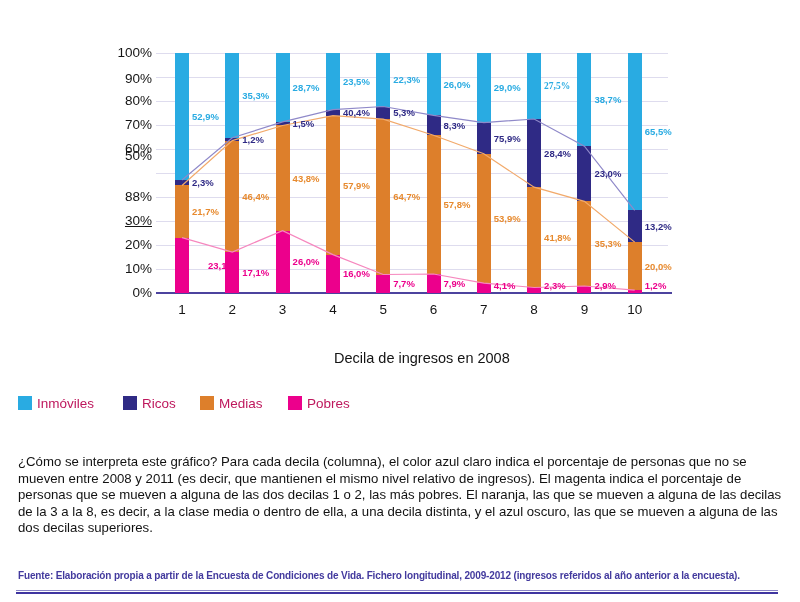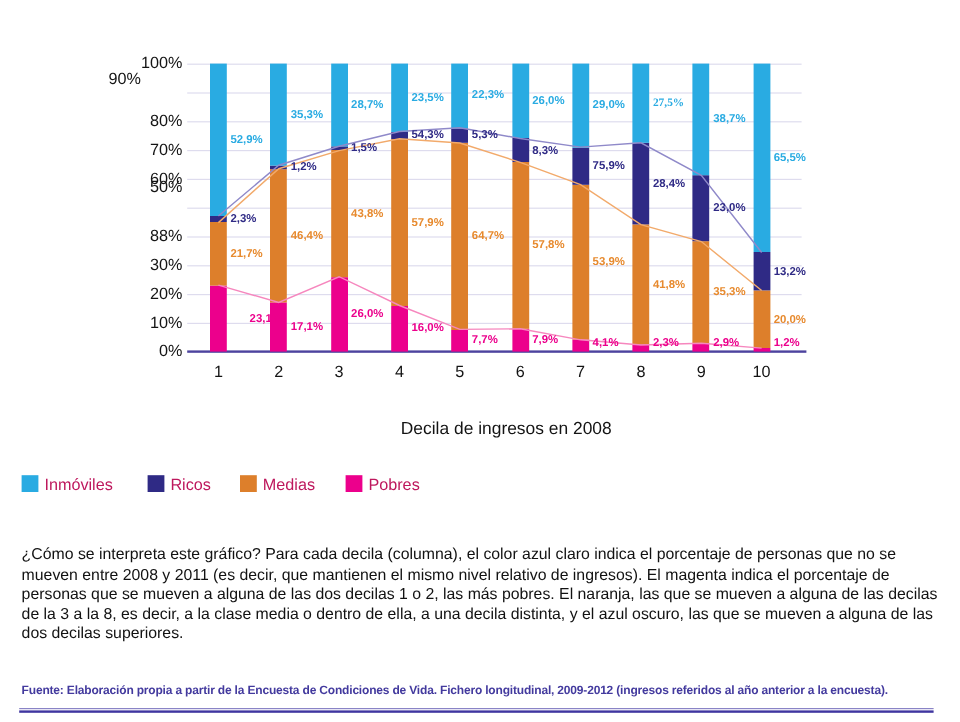--- a/index.html
+++ b/index.html
@@ -59,33 +59,33 @@
 
 <div id="chart">
   <div id="plot-area">
       <div class="baseline" style="left: 156px; top: 292px; width: 516px; background: rgb(76, 67, 158);"></div>
       <div class="ytick" style="left: 56px; top: 285px; width: 96px;">0%</div>
       <div class="gridline" style="left: 156px; top: 269px; width: 512px; background: rgb(222, 220, 238);"></div>
       <div class="ytick" style="left: 56px; top: 261px; width: 96px;">10%</div>
       <div class="gridline" style="left: 156px; top: 245px; width: 512px; background: rgb(222, 220, 238);"></div>
       <div class="ytick" style="left: 56px; top: 237px; width: 96px;">20%</div>
       <div class="gridline" style="left: 156px; top: 221px; width: 512px; background: rgb(222, 220, 238);"></div>
-      <div class="ytick" style="left: 56px; top: 213px; width: 96px;">30%</div>
+      <div class="ytick" style="left: 56px; top: 213px; width: 96px; text-decoration: underline;">30%</div>
       <div class="gridline" style="left: 156px; top: 197px; width: 512px; background: rgb(222, 220, 238);"></div>
       <div class="ytick" style="left: 56px; top: 189px; width: 96px;">88%</div>
       <div class="gridline" style="left: 156px; top: 173px; width: 512px; background: rgb(222, 220, 238);"></div>
       <div class="ytick" style="left: 56px; top: 148px; width: 96px; text-align: right;">50%</div>
       <div class="gridline" style="left: 156px; top: 149px; width: 512px; background: rgb(222, 220, 238);"></div>
       <div class="ytick" style="left: 56px; top: 141px; width: 96px;">60%</div>
       <div class="gridline" style="left: 156px; top: 125px; width: 512px; background: rgb(222, 220, 238);"></div>
       <div class="ytick" style="left: 56px; top: 117px; width: 96px;">70%</div>
       <div class="gridline" style="left: 156px; top: 101px; width: 512px; background: rgb(222, 220, 238);"></div>
       <div class="ytick" style="left: 56px; top: 93px; width: 96px;">80%</div>
       <div class="gridline" style="left: 156px; top: 77px; width: 512px; background: rgb(222, 220, 238);"></div>
-      <div class="ytick" style="left: 56px; top: 58px; width: 96px; text-align: center;">90%</div>
+      <div class="ytick" style="left: 56px; top: 71px; width: 96px;">90%</div>
       <div class="gridline" style="left: 156px; top: 53px; width: 512px; background: rgb(222, 220, 238);"></div>
       <div class="ytick" style="left: 56px; top: 45px; width: 96px;">100%</div>
       <div class="seg" style="left: 175px; top: 237.56px; height: 55.44px; background: rgb(236, 0, 140);"></div>
       <div class="seg" style="left: 175px; top: 185.48px; height: 52.08px; background: rgb(221, 127, 43);"></div>
       <div class="seg" style="left: 175px; top: 179.96px; height: 5.52px; background: rgb(47, 42, 133);"></div>
       <div class="seg" style="left: 175px; top: 53px; height: 126.96px; background: rgb(41, 171, 226);"></div>
       <div class="seg" style="left: 225.3px; top: 251.96px; height: 41.04px; background: rgb(236, 0, 140);"></div>
       <div class="seg" style="left: 225.3px; top: 140.6px; height: 111.36px; background: rgb(221, 127, 43);"></div>
       <div class="seg" style="left: 225.3px; top: 137.72px; height: 2.88px; background: rgb(47, 42, 133);"></div>
       <div class="seg" style="left: 225.3px; top: 53px; height: 84.72px; background: rgb(41, 171, 226);"></div>
@@ -135,21 +135,21 @@
       <div class="dlabel" style="left: 242.3px; top: 266.98px; color: rgb(236, 0, 140);">17,1%</div>
       <div class="dlabel" style="left: 242.3px; top: 190.78px; color: rgb(231, 138, 46);">46,4%</div>
       <div class="dlabel" style="left: 242.3px; top: 133.66px; color: rgb(47, 42, 133);">1,2%</div>
       <div class="dlabel" style="left: 242.3px; top: 89.86px; color: rgb(41, 171, 226);">35,3%</div>
       <div class="dlabel" style="left: 292.6px; top: 256.3px; color: rgb(236, 0, 140);">26,0%</div>
       <div class="dlabel" style="left: 292.6px; top: 172.54px; color: rgb(231, 138, 46);">43,8%</div>
       <div class="dlabel" style="left: 292.6px; top: 118.18px; color: rgb(47, 42, 133);">1,5%</div>
       <div class="dlabel" style="left: 292.6px; top: 81.94px; color: rgb(41, 171, 226);">28,7%</div>
       <div class="dlabel" style="left: 342.9px; top: 268.3px; color: rgb(236, 0, 140);">16,0%</div>
       <div class="dlabel" style="left: 342.9px; top: 179.62px; color: rgb(231, 138, 46);">57,9%</div>
-      <div class="dlabel" style="left: 342.9px; top: 107.14px; color: rgb(47, 42, 133);">54,3%</div>
+      <div class="dlabel" style="left: 342.9px; top: 107.14px; color: rgb(47, 42, 133);">40,4%</div>
       <div class="dlabel" style="left: 342.9px; top: 75.94px; color: rgb(41, 171, 226);">23,5%</div>
       <div class="dlabel" style="left: 393.2px; top: 278.26px; color: rgb(236, 0, 140);">7,7%</div>
       <div class="dlabel" style="left: 393.2px; top: 191.38px; color: rgb(231, 138, 46);">64,7%</div>
       <div class="dlabel" style="left: 393.2px; top: 107.38px; color: rgb(47, 42, 133);">5,3%</div>
       <div class="dlabel" style="left: 393.2px; top: 74.26px; color: rgb(41, 171, 226);">22,3%</div>
       <div class="dlabel" style="left: 443.5px; top: 278.02px; color: rgb(236, 0, 140);">7,9%</div>
       <div class="dlabel" style="left: 443.5px; top: 199.18px; color: rgb(231, 138, 46);">57,8%</div>
       <div class="dlabel" style="left: 443.5px; top: 119.86px; color: rgb(47, 42, 133);">8,3%</div>
       <div class="dlabel" style="left: 443.5px; top: 78.7px; color: rgb(41, 171, 226);">26,0%</div>
       <div class="dlabel" style="left: 493.8px; top: 279.5px; color: rgb(236, 0, 140);">4,1%</div>

